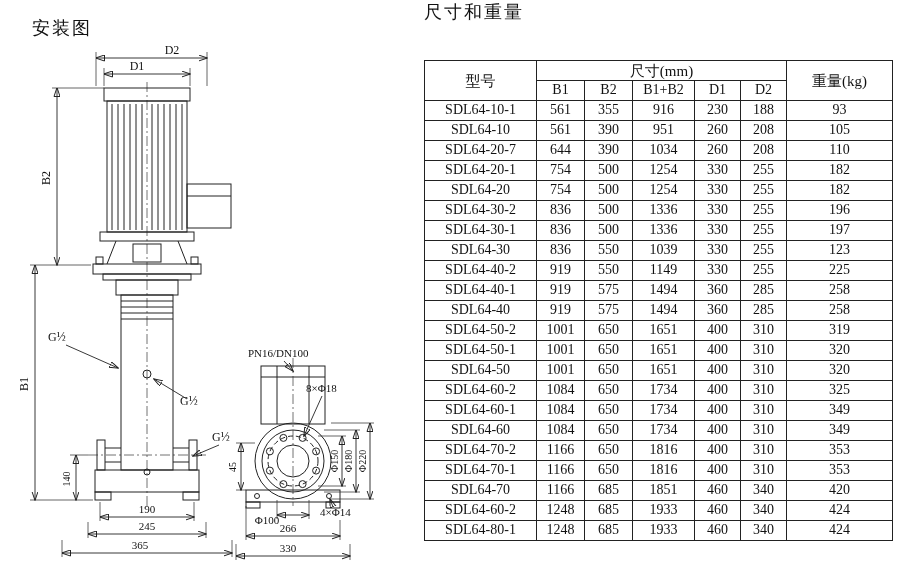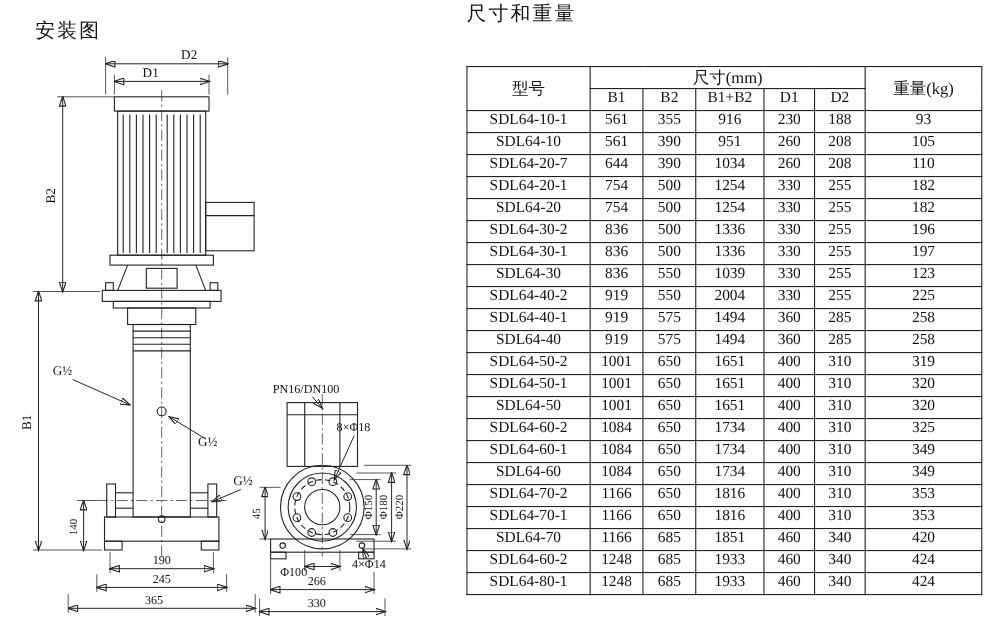--- a/index.html
+++ b/index.html
@@ -339,21 +339,21 @@
           <td>550</td>
           <td>1039</td>
           <td>330</td>
           <td>255</td>
           <td>123</td>
         </tr>
         <tr>
           <td>SDL64-40-2</td>
           <td>919</td>
           <td>550</td>
-          <td>2004</td>
+          <td>1149</td>
           <td>330</td>
           <td>255</td>
           <td>225</td>
         </tr>
         <tr>
           <td>SDL64-40-1</td>
           <td>919</td>
           <td>575</td>
           <td>1494</td>
           <td>360</td>

